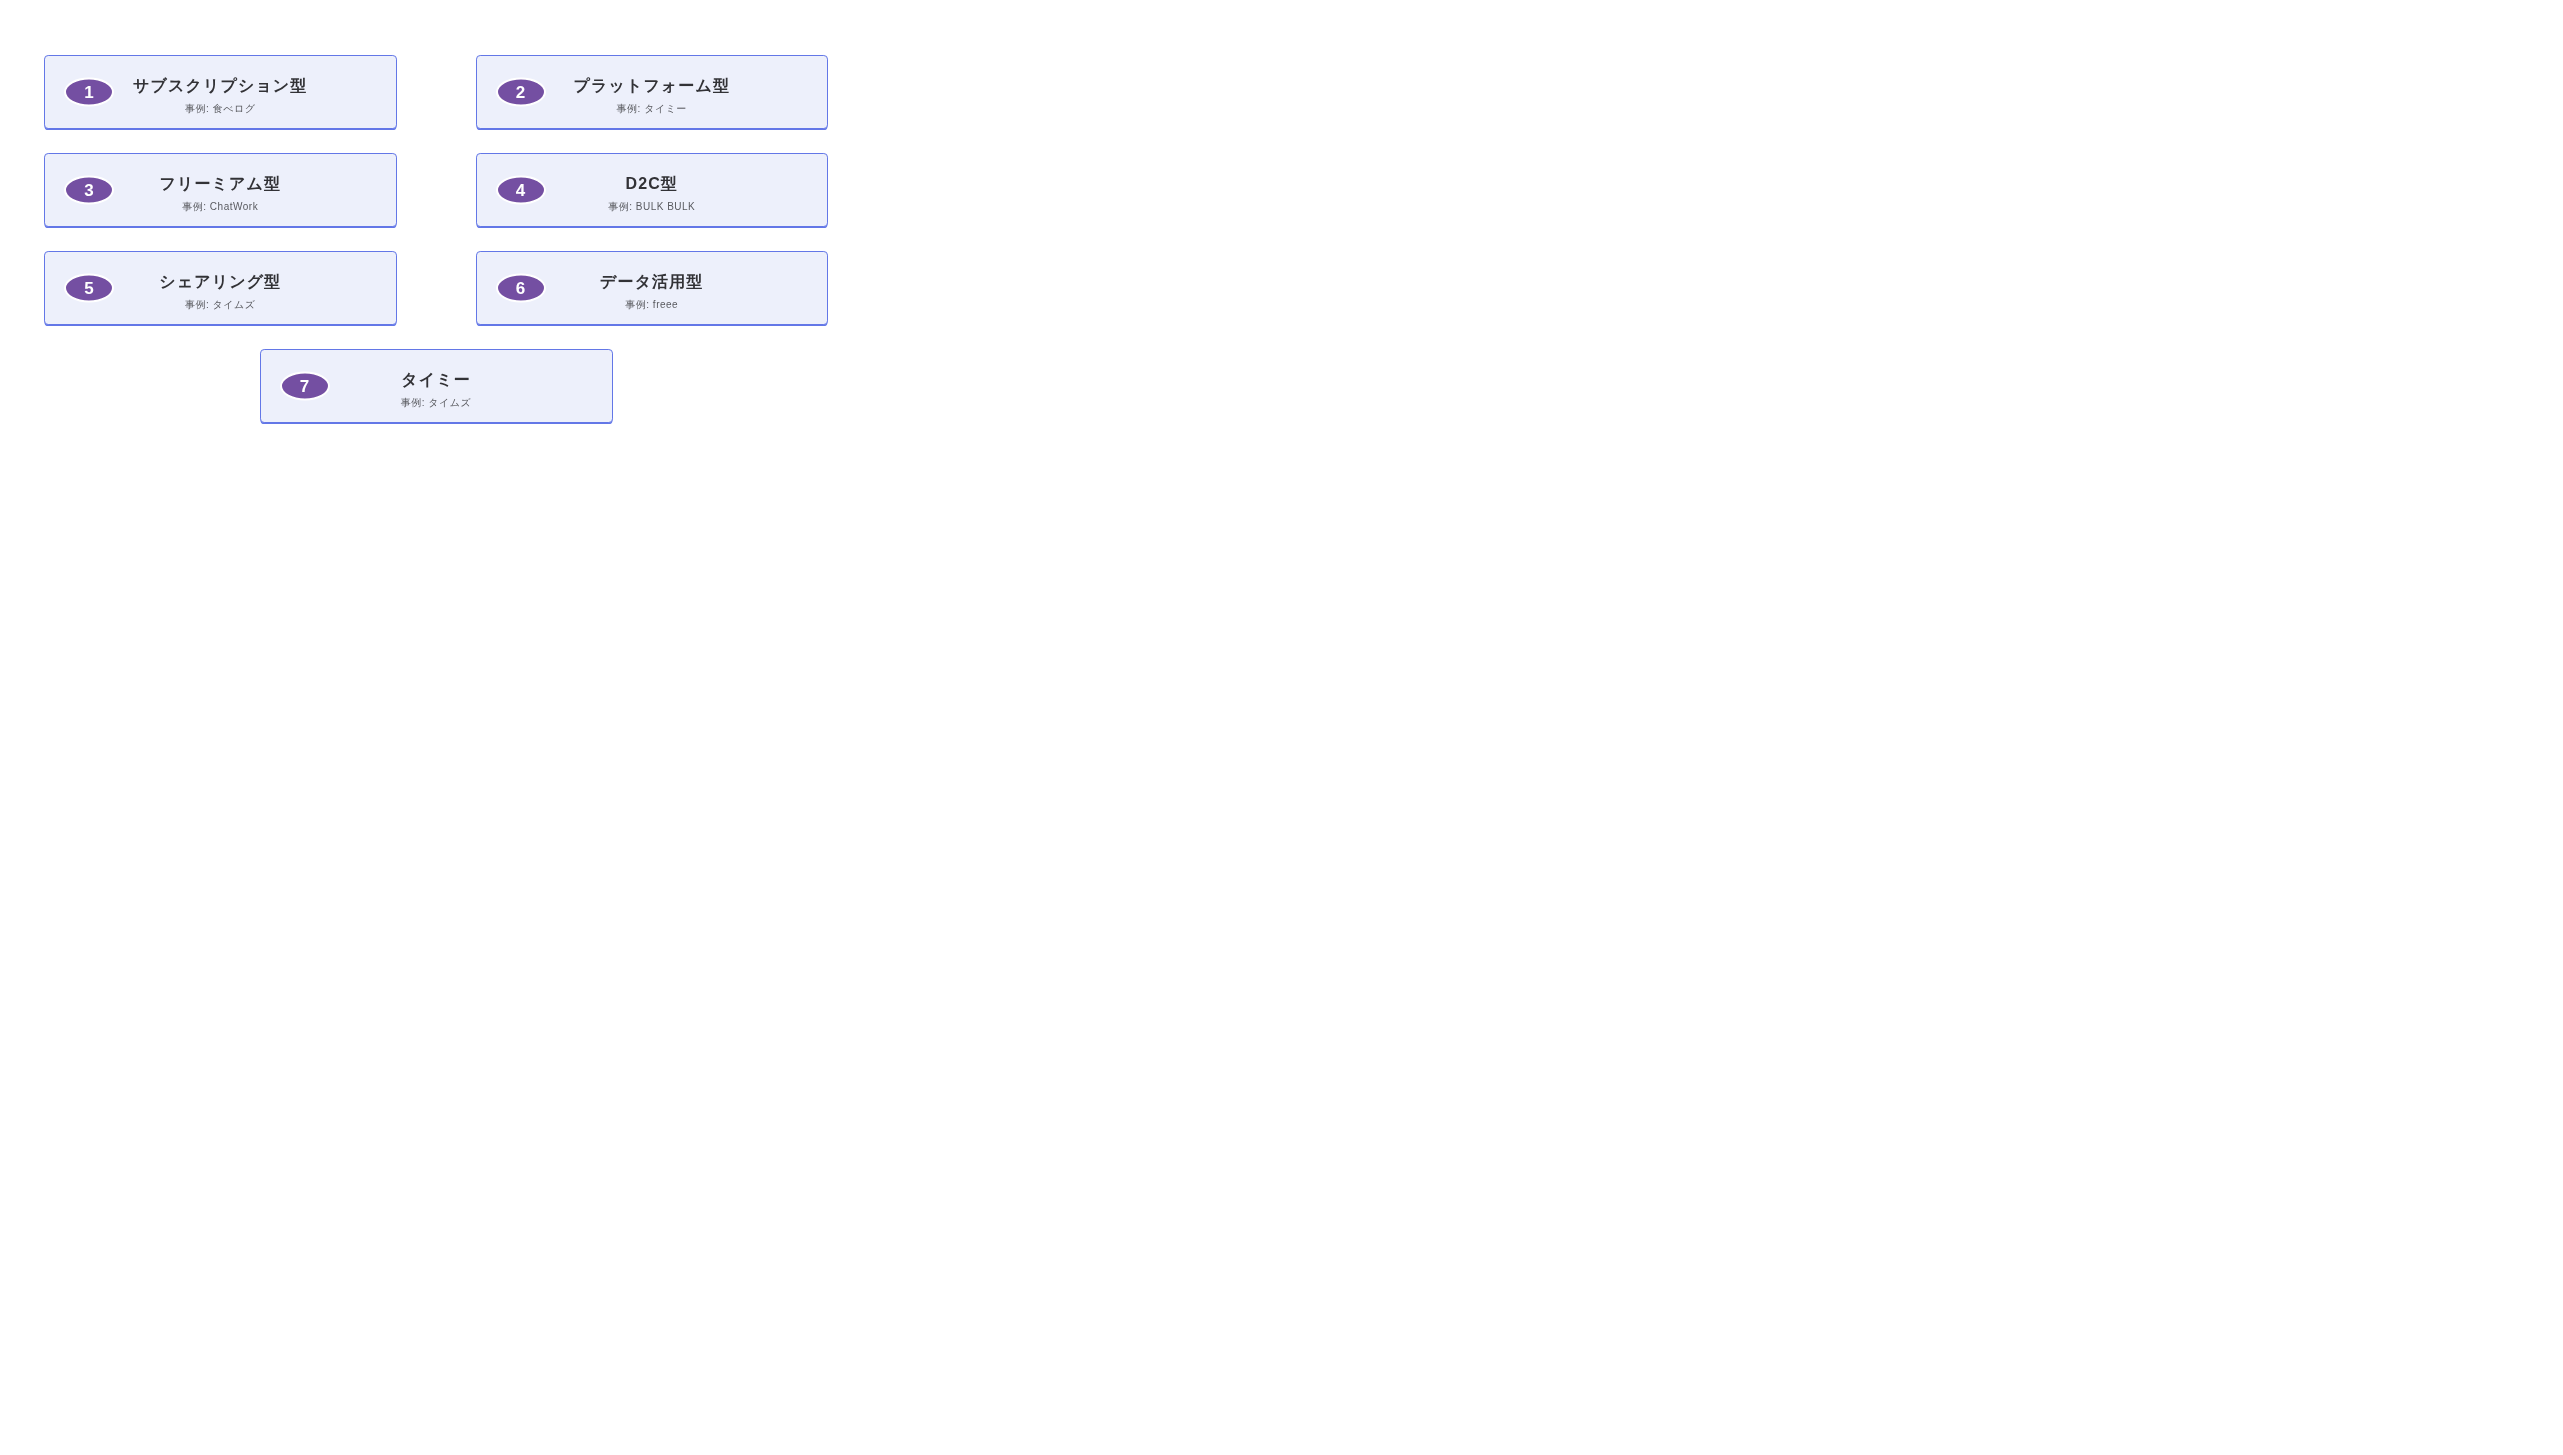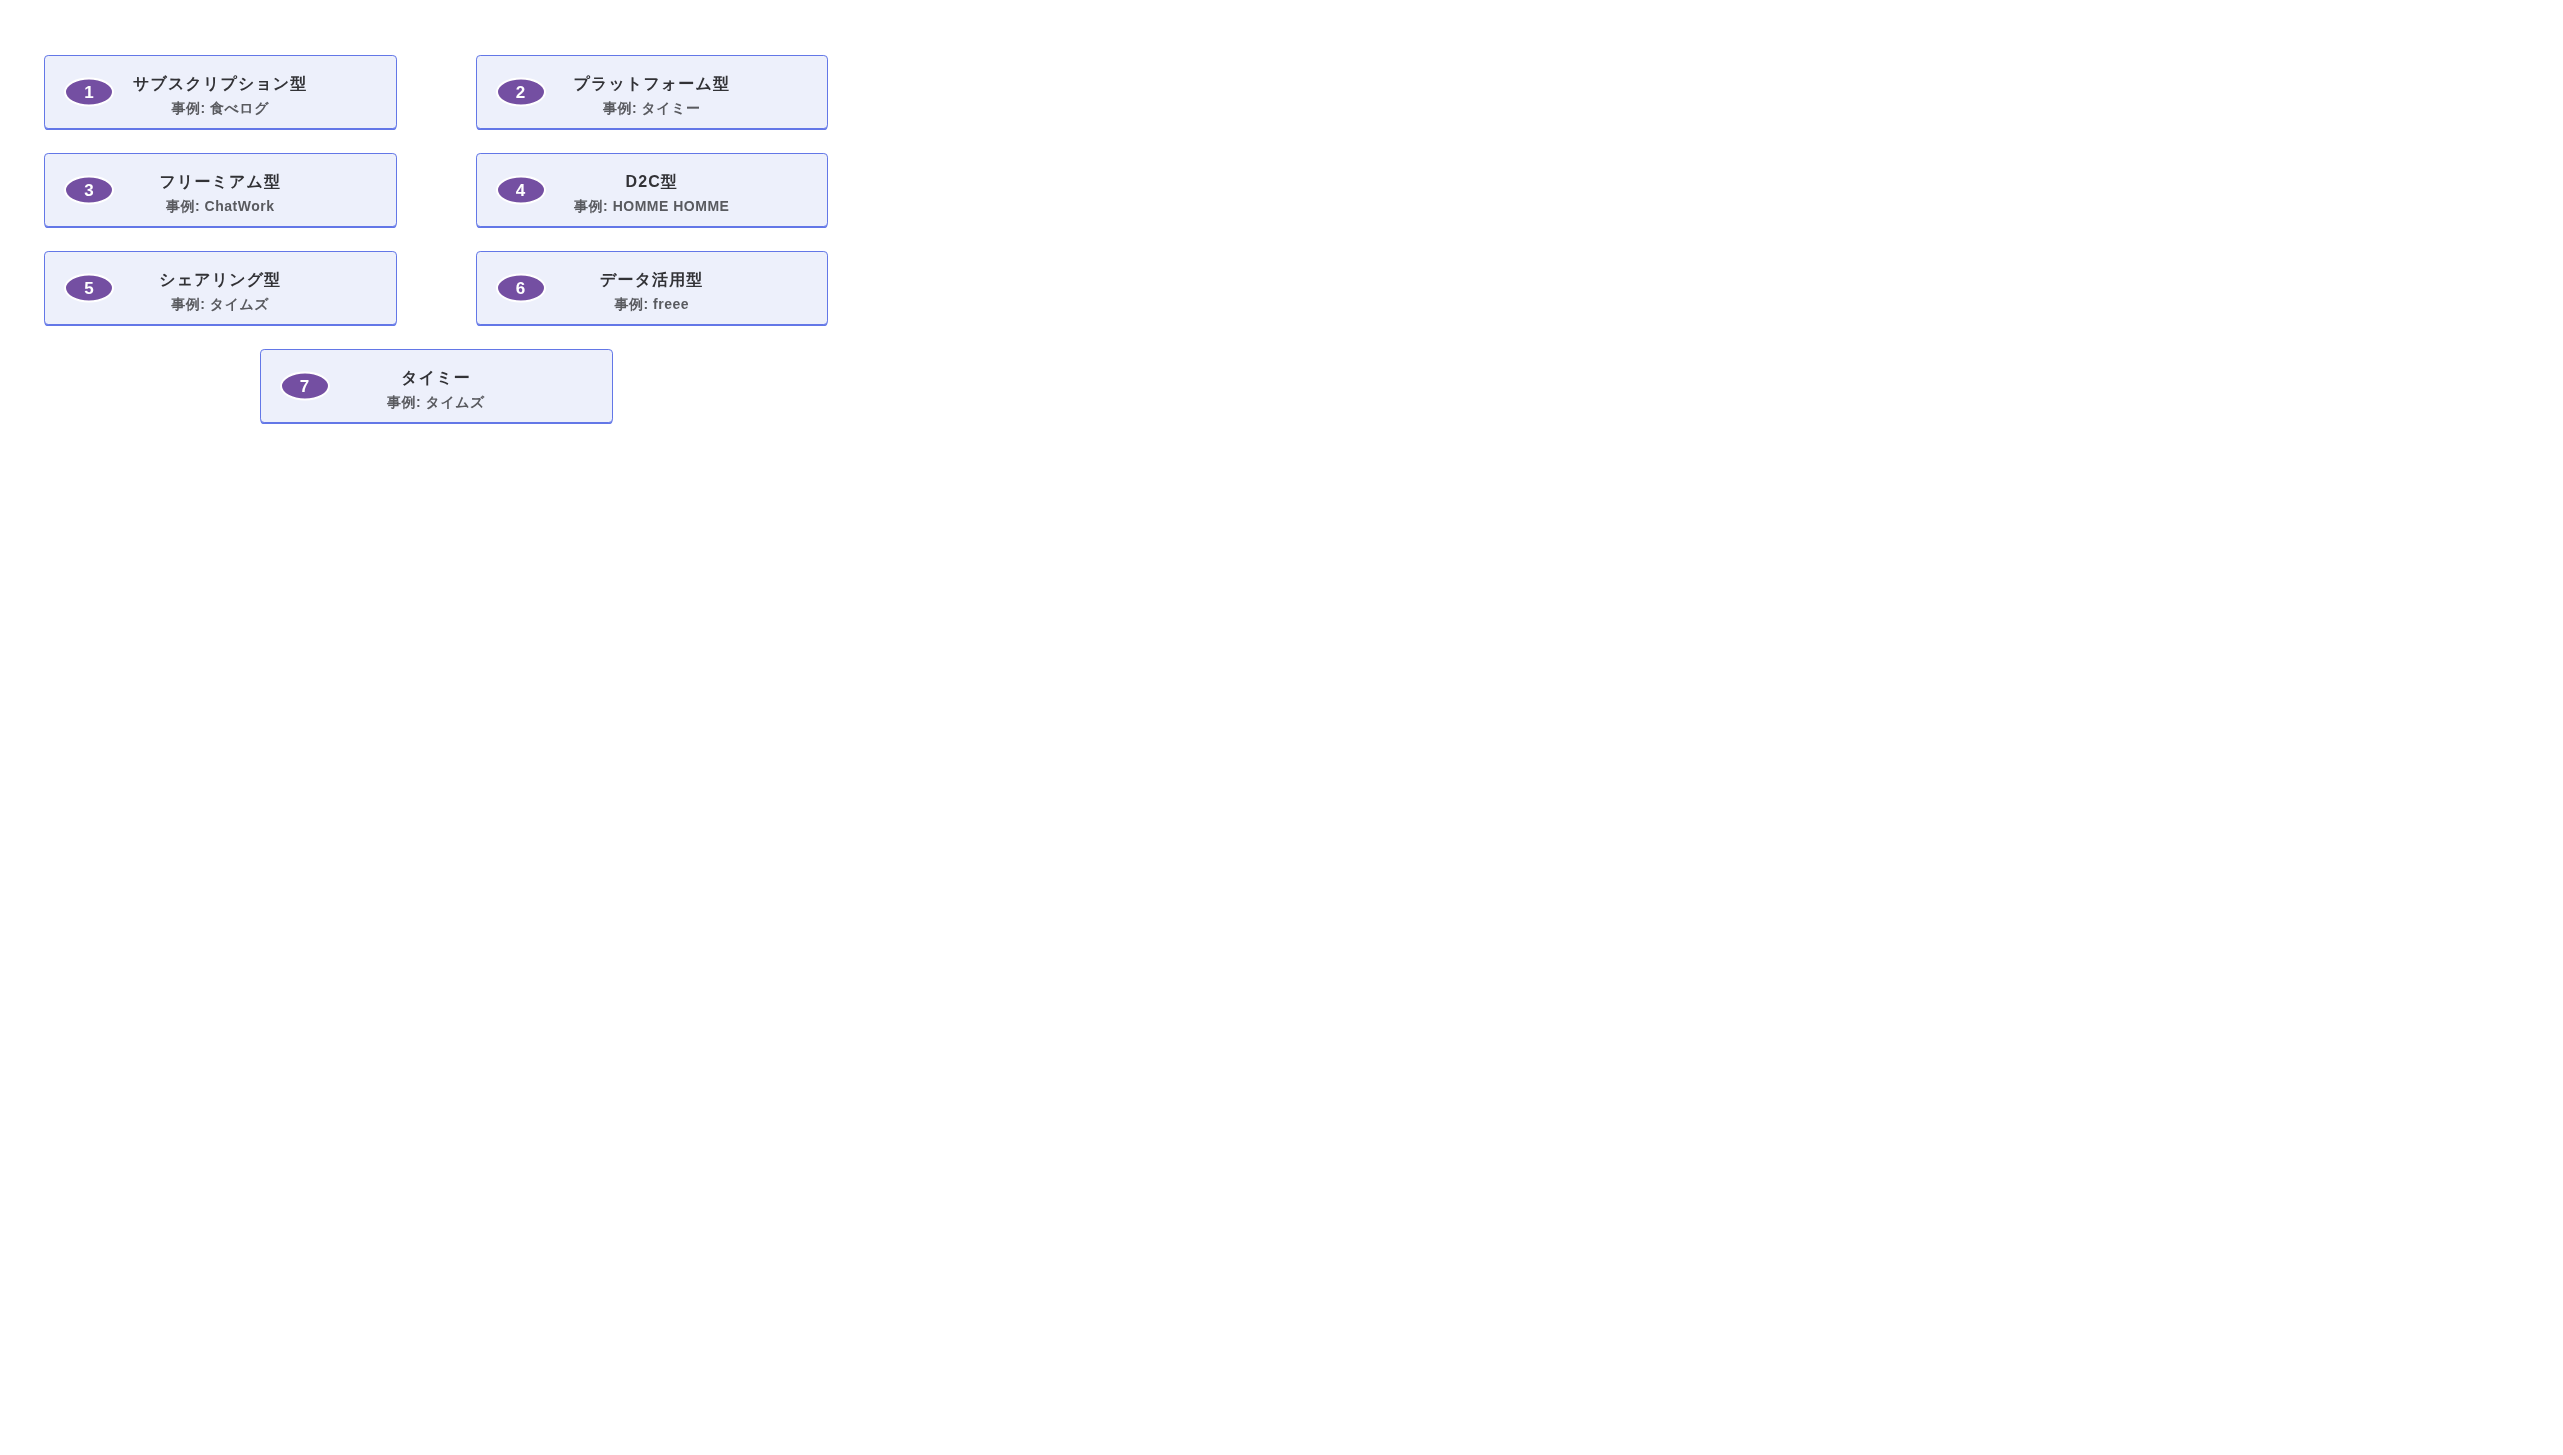--- a/index.html
+++ b/index.html
@@ -68,24 +68,24 @@
   .title {
     margin: 8px;
     font-size: 16px;
     line-height: 1.1;
     font-weight: 700;
     letter-spacing: 1.1px;
     color: var(--title-text, #323236);
   }
   .example {
     margin: 4.2px 0 0 0;
-    font-size: 14px;
+    font-size: 10px;
     line-height: 1.2;
     letter-spacing: 0.5px;
-    font-weight: 700;
+    font-weight: 400;
     color: var(--example-text, #595A5F);
   }
 </style>
 </head>
 <body>
 
 <main class="board">
 
   <div class="row">
     <section class="card">
@@ -117,21 +117,21 @@
         <h2 class="title">フリーミアム型</h2>
         <p class="example">事例: ChatWork</p>
       </div>
     </section>
     <section class="card">
       <div class="badge">
         <span class="badge-num">4</span>
       </div>
       <div class="texts">
         <h2 class="title">D2C型</h2>
-        <p class="example">事例: HOMME HOMME</p>
+        <p class="example">事例: BULK BULK</p>
       </div>
     </section>
   </div>
 
   <div class="row">
     <section class="card">
       <div class="badge">
         <span class="badge-num">5</span>
       </div>
       <div class="texts">

